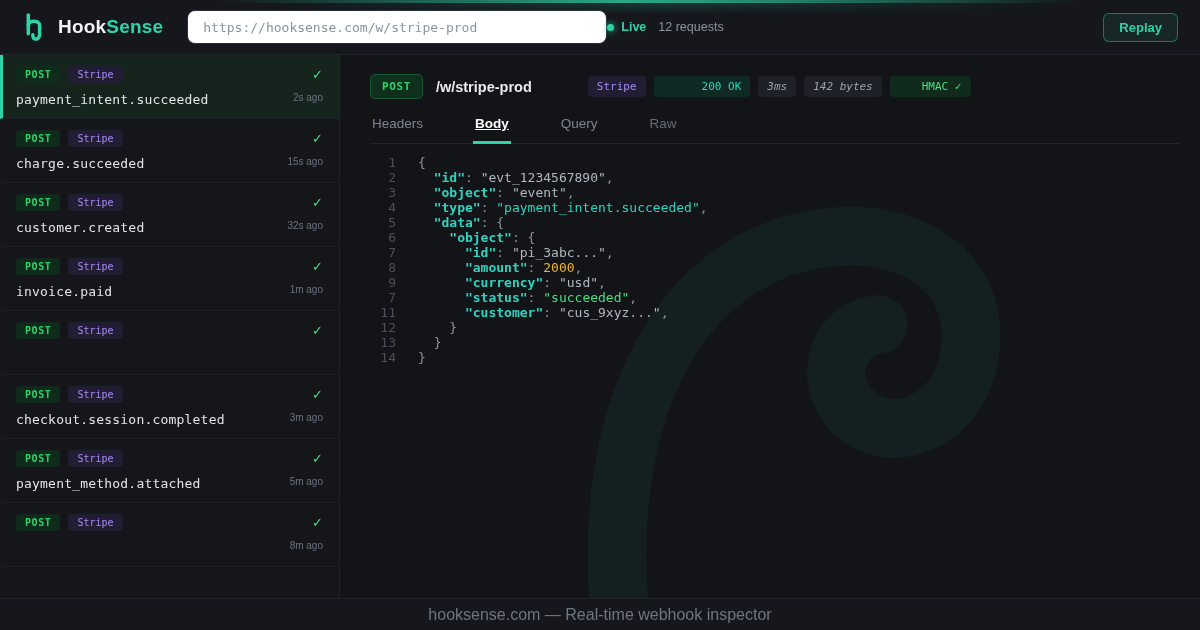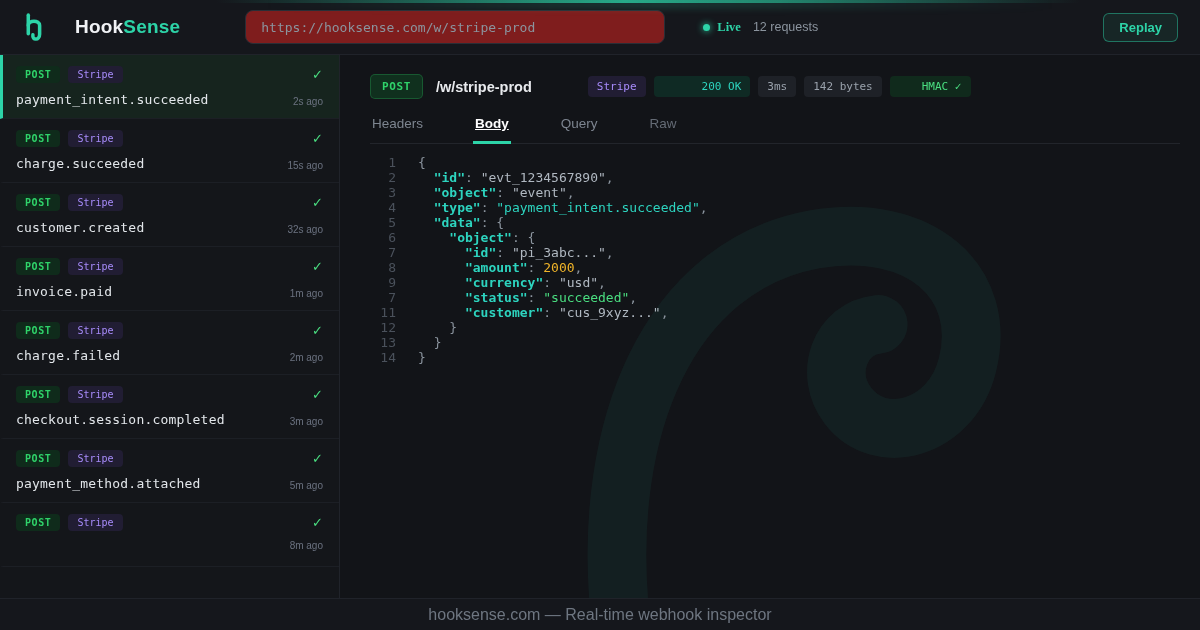--- a/index.html
+++ b/index.html
@@ -10,62 +10,62 @@
   
   .topglow { position:absolute; top:0; left:0; width:100%; height:3px; z-index:5; pointer-events:none;
     background:linear-gradient(90deg, rgba(45,212,168,0) 18%, rgba(45,212,168,.75) 52%, rgba(45,212,168,.55) 65%, rgba(45,212,168,0) 90%); }
   .topglow::after { content:""; position:absolute; top:0; left:0; width:100%; height:9px;
     background:linear-gradient(90deg, rgba(45,212,168,0) 22%, rgba(45,212,168,.18) 55%, rgba(45,212,168,0) 88%);
     filter:blur(3px); }
 
   
   header { flex:0 0 55px; height:55px; background:#15171c; border-bottom:1px solid #20232a;
            display:flex; align-items:center; padding:0 22px; position:relative; z-index:2; }
-  .brand { display:flex; align-items:center; gap:26px; cursor:pointer;justify-content:center; }
+  .brand { display:flex; align-items:center; gap:9px; cursor:pointer;justify-content:center; }
   .brand-text { font-size:19px; font-weight:700; color:#f0f2f5; letter-spacing:.2px; }
   .brand-accent { color:#2dd4a8; }
-  .url-input { margin-left:65px; width:420px; height:31px; background:#7f1d1d; border:1px solid #2a2e36;
+  .url-input { margin-left:24px; width:420px; height:31px; background:#ffffff; border:1px solid #2a2e36;
     border-radius:8px; color:#8b949e; font:13px "DejaVu Sans Mono", monospace; padding:16px 15px; outline:none; }
-  .live-wrap { margin-left:38px; display:flex; align-items:center; gap:7px;font-family:Liberation Serif, serif; }
+  .live-wrap { display:flex; align-items:center; gap:7px; }
   .live-dot { width:7px; height:7px; border-radius:50%; background:#2dd4a8; box-shadow:0 0 7px #2dd4a8; }
   .live-label { color:#2dd4a8; font-weight:700; font-size:12.5px; }
   .req-count { color:#8b949e; font-size:12.5px; margin-left:12px; }
   .spacer { flex:1; }
   .replay-btn { background:rgba(45,212,168,.08); border:1px solid rgba(45,212,168,.45); color:#2dd4a8;
     font-family:"Liberation Sans",sans-serif; font-weight:700; font-size:13px; border-radius:6px; padding:6px 15px; cursor:pointer; }
 
   
   .content { flex:1; display:flex; min-height:0; }
   aside { flex:0 0 340px; width:340px; background:#14161a; border-right:1px solid #20232a; overflow:hidden; }
 
   .item { height:64px; padding:11px 16px 0 13px; border-left:3px solid transparent;
           border-bottom:1px solid #1c1f25; cursor:pointer; }
   .item.selected { background:#16241e; border-left-color:#2dd4a8; }
   .row1 { display:flex; align-items:center; }
   .badge-method { font:700 10px "DejaVu Sans Mono", monospace; color:#2fd36a; background:#0f2b1b;
     padding:3px 9px; border-radius:4px; letter-spacing:.6px; }
   .badge-src { font:10px "DejaVu Sans Mono", monospace; color:#a78bfa; background:#211d33;
     padding:3px 9px; border-radius:4px; margin-left:8px; }
   .ck { margin-left:auto; color:#4ade80; font-size:13px; }
-  .row2 { display:flex; align-items:flex-end; margin-top:9px; }
+  .row2 { display:flex; align-items:flex-start; margin-top:9px; }
   .ev { font:13px "DejaVu Sans Mono", monospace; color:#e2e6ea; letter-spacing:.2px; }
   .ts { margin-left:auto; font-size:10px; color:#6b7280; }
 
   main { flex:1; position:relative; overflow:hidden; background:#121418; padding:19px 20px 0 30px; }
   .watermark { position:absolute; left:205px; top:125px; width:470px; height:470px; z-index:0; pointer-events:none; }
 
   .req-row { display:flex; align-items:center; position:relative; z-index:1; }
   .badge-method-lg { font:700 11px "DejaVu Sans Mono", monospace; color:#2fd36a; background:#10301e;
     border:1px solid rgba(47,211,106,.25); padding:5px 11px; border-radius:5px; letter-spacing:.6px; }
   .path { margin-left:13px; font-size:14.5px; font-weight:600; color:#e8eaed; }
   .meta { display:flex; gap:8px; margin-left:56px; }
   .mb { font:11px "DejaVu Sans Mono", monospace; padding:4px 9px; border-radius:4px; }
   .mb.purple { color:#a78bfa; background:#211d33; }
   .mb.teal   { color:#2dd4bf; background:#0f2a24;padding-left:48px; }
-  .mb.gray   { color:#9aa2ac; background:#1e2127; }
+  .mb.gray   { color:#9aa2ac; background:#1e2127;font-style:italic; }
   .mb.green  { color:#4ade80; background:#102a1c;padding-left:32px; }
 
   .tabs { display:flex; gap:48px; margin-top:17px; border-bottom:1px solid #22252b; position:relative; z-index:1; }
   .tab { padding:0 2px 10px; font-size:13.5px; color:#7d8590; cursor:pointer; }
   .tab.active { color:#ffffff; font-weight:700; border-bottom:3px solid #2dd4a8; margin-bottom:-1px;text-decoration:underline; }
   .tab.muted { color:#646b75; }
 
   .code { margin-top:11px; position:relative; z-index:1; }
   .cl { display:flex; line-height:24px; font:13px "DejaVu Sans Mono", monospace; }
   .ln { flex:0 0 26px; width:26px; text-align:right; color:#4a515b; }
@@ -155,24 +155,20 @@
       <span class="ev">invoice.paid</span>
       <span class="ts">1m ago</span>
     </div>
   </div>
 
   <div class="item">
     <div class="row1">
       <span class="badge-method">POST</span>
       <span class="badge-src">Stripe</span>
       <span class="ck">✓</span>
-    </div>
-    <div class="row2">
-      <span class="ev">charge.failed</span>
-      <span class="ts">2m ago</span>
     </div>
   </div>
 
   <div class="item">
     <div class="row1">
       <span class="badge-method">POST</span>
       <span class="badge-src">Stripe</span>
       <span class="ck">✓</span>
     </div>
     <div class="row2">

